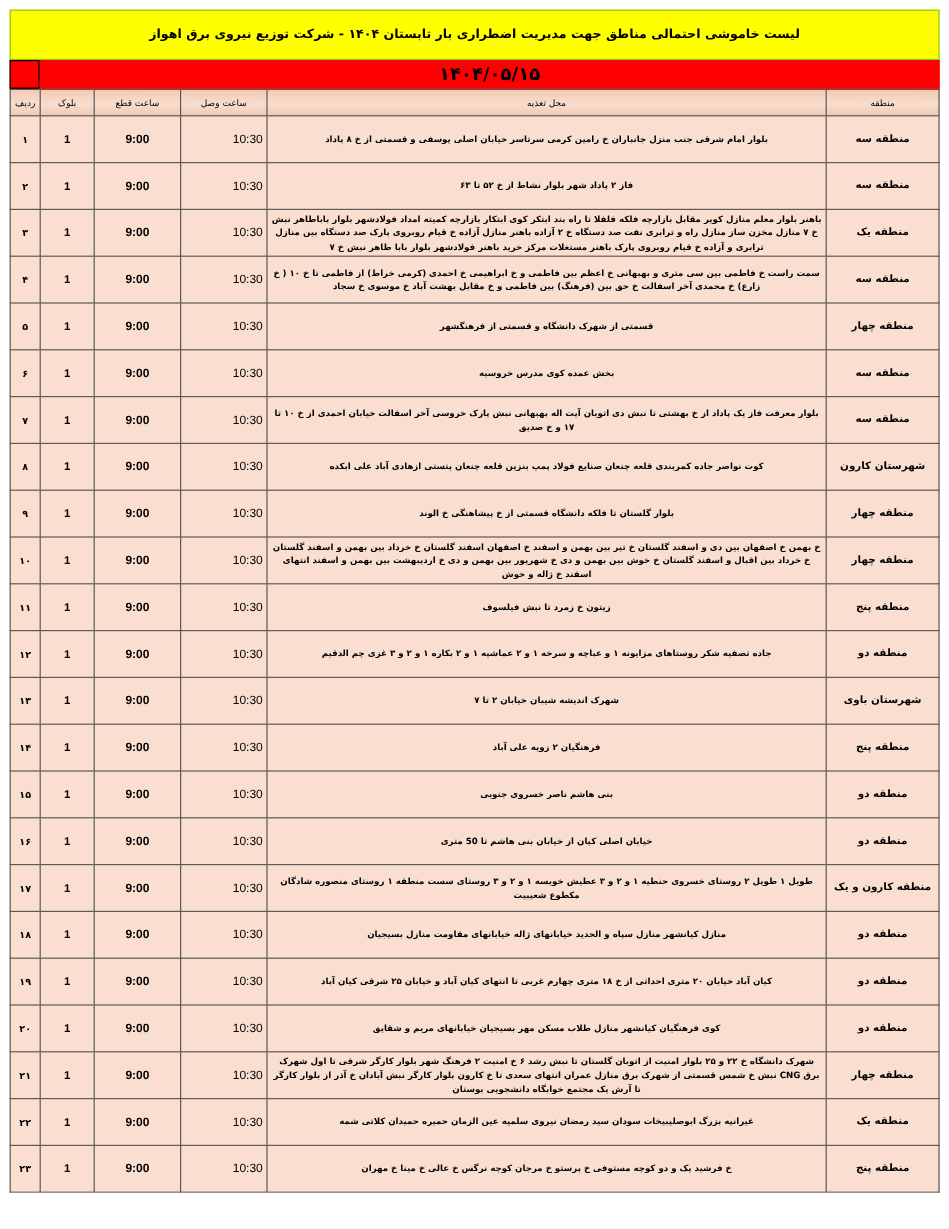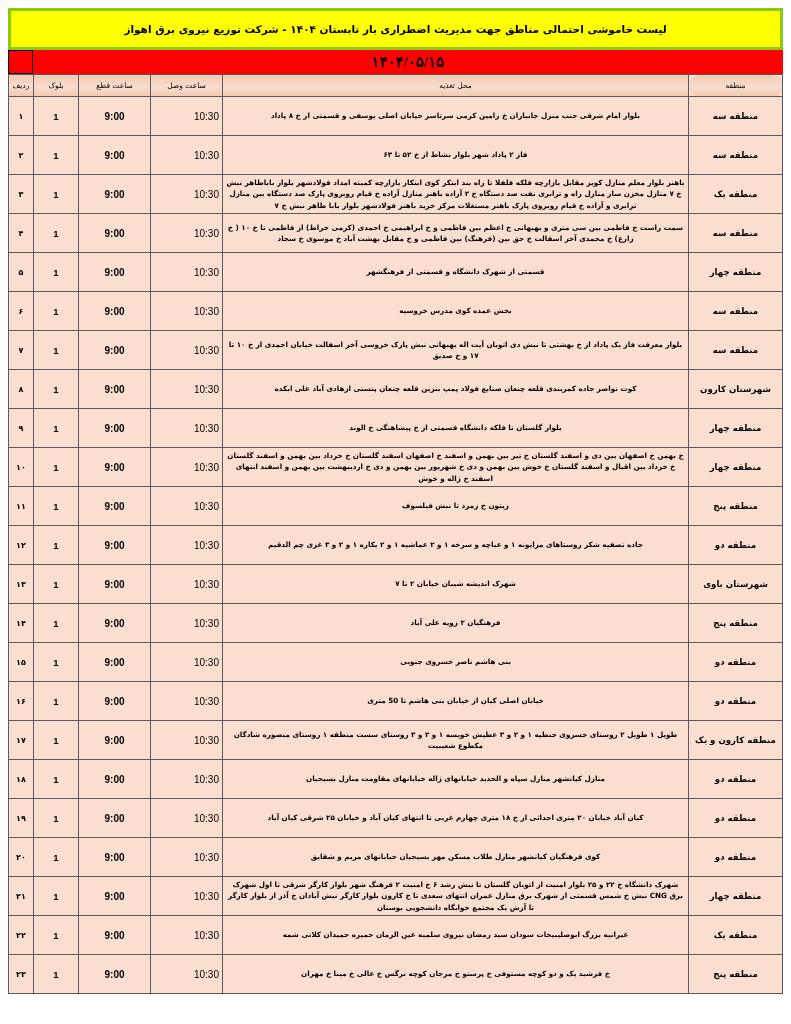--- a/index.html
+++ b/index.html
@@ -14,21 +14,21 @@
     direction: rtl;
   }
   .page {
     width: 791px;
     box-sizing: border-box;
     padding: 8px 8px 0 8px;
     background: #ffffff;
   }
   .title-bar {
     background: #ffff00;
-    border: 3px solid #84cc16;
+    border: 1px solid #84cc16;
     height: 42px;
     display: flex;
     align-items: center;
     justify-content: center;
     box-sizing: border-box;
   }
   .title-text {
     font-size: 10.5px;
     font-weight: bold;
     color: #000000;
@@ -42,21 +42,20 @@
     height: 24px;
   }
   .date-bar {
     background: #ff0000;
     flex: 1 1 auto;
     display: flex;
     align-items: center;
     justify-content: center;
     border: 1px solid #ff0000;
     box-sizing: border-box;
-    font-family: Liberation Serif, serif;
   }
   .date-text {
     font-size: 15px;
     font-weight: bold;
     color: #000000;
     letter-spacing: 1px;
   }
   .date-cap {
     background: #ff0000;
     width: 25px;
@@ -126,21 +125,21 @@
     font-weight: bold;
     padding: 3px 8px;
     margin-top: 17px;
   }
   td.c-region {
     width: 94px;
     text-align: center;
     font-size: 8.6px;
     font-weight: bold;
   }
-  th.h-region { width: 94px; border-radius: 11px; }
+  th.h-region { width: 94px; }
   tbody tr { height: 39px; }
 </style>
 </head>
 <body>
 
 <div class="page">
 
   <div class="title-bar">
     <div class="title-text">لیست خاموشی احتمالی مناطق جهت مدیریت اضطراری بار تابستان ۱۴۰۴ - شرکت توزیع نیروی برق اهواز</div>
   </div>

